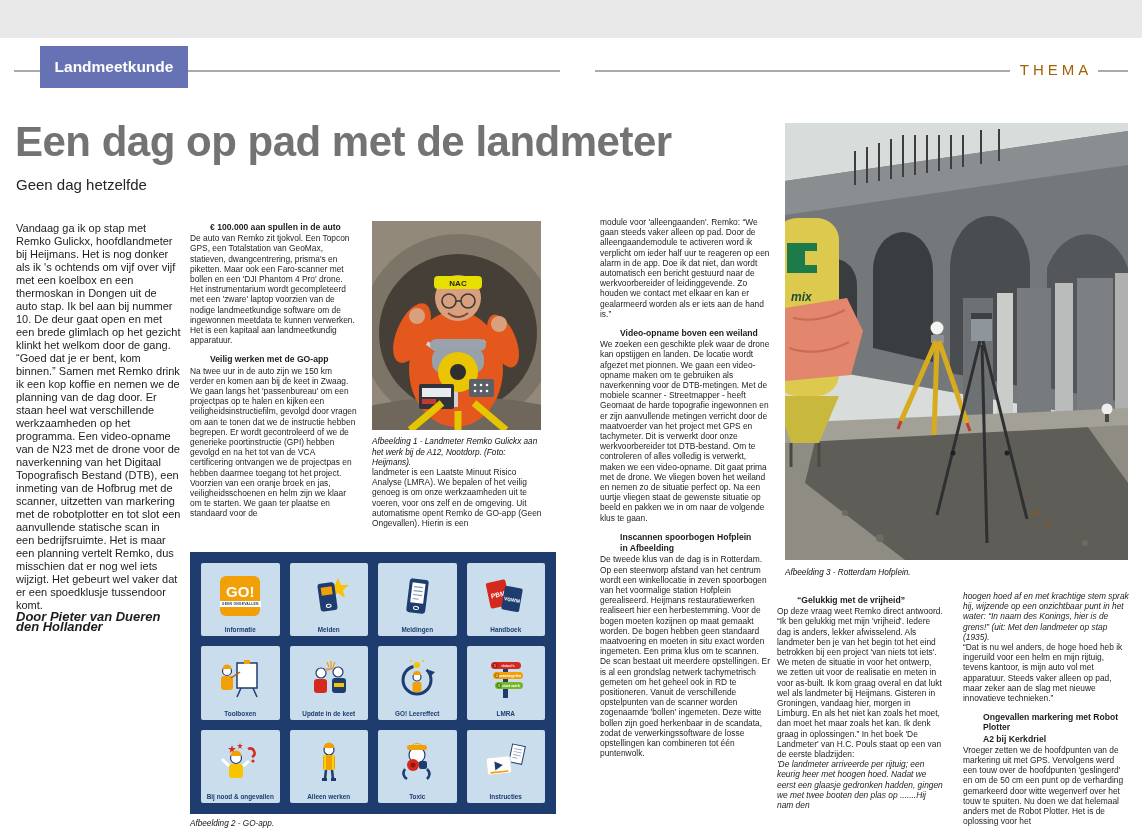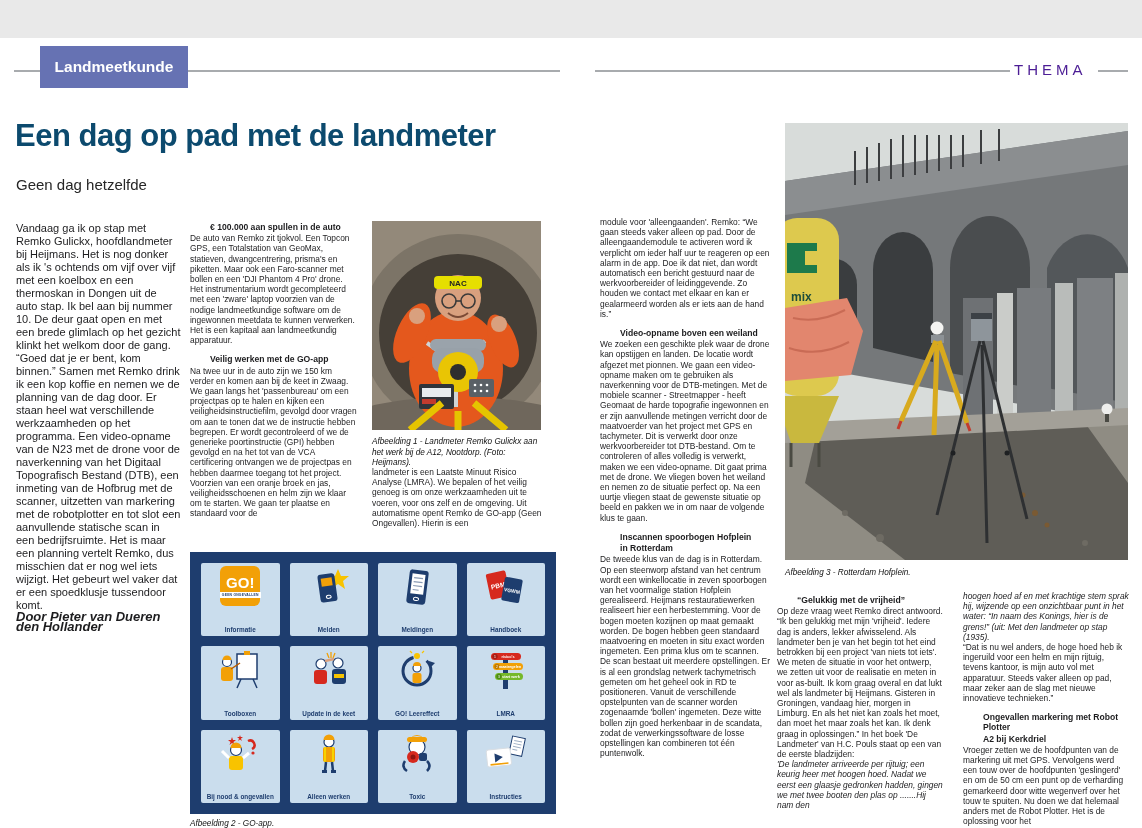--- a/index.html
+++ b/index.html
@@ -4,25 +4,25 @@
 <style>
   html,body{margin:0;padding:0;background:#e9e9e9;}
   .spread{position:relative;width:1142px;height:828px;background:#ffffff;overflow:hidden;
           font-family:"Liberation Sans",sans-serif;color:#1d1d1f;margin-top:38px;}
 
   
   .rule{position:absolute;height:2px;background:#a8abae;}
   .kicker-box{position:absolute;left:40px;top:8px;width:148px;height:42px;background:#6672b3;
               display:flex;align-items:center;justify-content:center;z-index:2;}
   .kicker-box span{color:#fff;font-weight:700;font-size:15.5px;}
-  .thema{position:absolute;left:1014px;top:23px;width:84px;text-align:left;
-         font-size:15px;letter-spacing:4px;color:#4c1d95;z-index:2;}
-
-  .title{position:absolute;left:15px;top:82px;width:760px;font-size:31px;font-weight:700;
-         color:#0c4a6e;letter-spacing:-0.5px;line-height:1.05;}
+  .thema{position:absolute;left:1014px;top:23px;width:84px;text-align:center;
+         font-size:15px;letter-spacing:4px;color:#a16207;z-index:2;}
+
+  .title{position:absolute;left:15px;top:82px;width:760px;font-size:42px;font-weight:700;
+         color:#737373;letter-spacing:-0.5px;line-height:1.05;}
   .subtitle{position:absolute;left:16px;top:138px;font-size:15px;color:#262626;}
 
   
   .col{position:absolute;font-size:8.4px;line-height:10.2px;text-align:left;}
   .col p{margin:0 0 0 0;}
   .col p + p{margin-top:0px;}
   .colhead{font-weight:700;font-size:8.6px;padding-left:20px;margin:9px 0 1px 0;}
   .colhead.first{margin-top:0;}
   .colhead.tight{margin:0 0 1px 0;padding-left:20px;}
   .intro{font-size:11px;line-height:13px;}
@@ -33,21 +33,21 @@
   
   .photo{position:absolute;overflow:hidden;}
   .photo svg{display:block;}
 
   
   .goapp{position:absolute;left:190px;top:514px;width:366px;height:262px;background:#1e3d6e;
          display:grid;grid-template-columns:repeat(4,1fr);grid-template-rows:repeat(3,1fr);
          gap:10px;padding:11px;box-sizing:border-box;}
   .tile{background:#cadded;border-radius:2px;display:flex;flex-direction:column;
         align-items:center;justify-content:flex-end;padding:3px 2px;overflow:hidden;}
-  .ticon{flex:1;display:flex;justify-content:center;width:100%;}
+  .ticon{flex:1;display:flex;align-items:center;justify-content:center;width:100%;}
   .tlabel{font-size:6.4px;font-weight:700;color:#1e3d6e;margin-top:1px;white-space:nowrap;}
   .go-logo{width:40px;height:40px;background:#f2a007;border-radius:6px;display:flex;
            flex-direction:column;align-items:center;justify-content:center;}
   .go-txt{color:#fff;font-weight:700;font-size:15px;line-height:1;}
   .go-sub{background:#fff;color:#1e3d6e;font-size:3.4px;font-weight:700;padding:1px 2px;
           margin-top:2px;letter-spacing:0.2px;white-space:nowrap;}
 
   
   .footer-group{position:absolute;display:flex;align-items:center;font-size:11.5px;color:#1d1d1f;}
   .footer-group .mag{font-weight:700;}
@@ -317,21 +317,21 @@
   <div class="footer-group" style="left:196px;top:803px;">
     <span class="mag">Geo-Info</span>
     <span class="vsep"></span>
     <span>2020-3</span>
   </div>
 
   <div class="rule" style="left:595px;top:32px;width:415px;"></div>
   <div class="thema">THEMA</div>
   <div class="rule" style="left:1098px;top:32px;width:30px;"></div>
 
-  <div class="photo" style="left:785px;top:85px;width:343px;height:544px;">
+  <div class="photo" style="left:785px;top:85px;width:343px;height:544px;font-style:italic;">
     <svg width="343" height="437" viewBox="0 0 343 437">
       <rect x="0" y="0" width="343" height="437" fill="#d8dcda"></rect>
       <rect x="295" y="165" width="48" height="80" fill="#9aa0a4"></rect>
       <rect x="310" y="175" width="8" height="10" fill="#c2c8cc"></rect>
       <rect x="325" y="178" width="8" height="10" fill="#c2c8cc"></rect>
 
       <polygon points="0,58 343,8 343,300 0,240" fill="#75787a"></polygon>
       <polygon points="0,58 343,8 343,42 0,92" fill="#8b8e90"></polygon>
 
       <path d="M70 62 v-34 M82 60 v-36 M94 58 v-38 M106 56 v-40 M118 54 v-42 M130 52 v-40 M142 50 v-38 M154 48 v-36 M166 46 v-34 M178 44 v-32 M196 41 v-34 M214 38 v-32" stroke="#3c3e40" stroke-width="2"></path>
@@ -383,21 +383,21 @@
       <rect x="320" y="291" width="4" height="8" fill="#4a4a44"></rect>
     </svg>
   </div>
   <div class="caption" style="left:785px;top:530px;width:200px;">Afbeelding 3 - Rotterdam Hofplein.</div>
 
   <div class="col" style="left:600px;top:179px;width:170px;">
     <p>module voor 'alleengaanden'. Remko: “We gaan steeds vaker alleen op pad. Door de alleengaandemodule te activeren word ik verplicht om ieder half uur te reageren op een alarm in de app. Doe ik dat niet, dan wordt automatisch een bericht gestuurd naar de werkvoorbereider of leidinggevende. Zo houden we contact met elkaar en kan er gealarmeerd worden als er iets aan de hand is.”</p>
     <div class="colhead">Video-opname boven een weiland</div>
     <p>We zoeken een geschikte plek waar de drone kan opstijgen en landen. De locatie wordt afgezet met pionnen. We gaan een video-opname maken om te gebruiken als naverkenning voor de DTB-metingen. Met de mobiele scanner - Streetmapper - heeft Geomaat de harde topografie ingewonnen en er zijn aanvullende metingen verricht door de maatvoerder van het project met GPS en tachymeter. Dit is verwerkt door onze werkvoorbereider tot DTB-bestand. Om te controleren of alles volledig is verwerkt, maken we een video-opname. Dit gaat prima met de drone. We vliegen boven het weiland en nemen zo de situatie perfect op. Na een uurtje vliegen staat de gewenste situatie op beeld en pakken we in om naar de volgende klus te gaan.</p>
     <div class="colhead">Inscannen spoorbogen Hofplein</div>
-    <div class="colhead tight">in Rotterdam</div>
+    <div class="colhead tight">in Afbeelding</div>
     <p>De tweede klus van de dag is in Rotterdam. Op een steenworp afstand van het centrum wordt een winkellocatie in zeven spoorbogen van het voormalige station Hofplein gerealiseerd. Heijmans restauratiewerken realiseert hier een herbestemming. Voor de bogen moeten kozijnen op maat gemaakt worden. De bogen hebben geen standaard maatvoering en moeten in situ exact worden ingemeten. Een prima klus om te scannen. De scan bestaat uit meerdere opstellingen. Er is al een grondslag netwerk tachymetrisch gemeten om het geheel ook in RD te positioneren. Vanuit de verschillende opstelpunten van de scanner worden zogenaamde 'bollen' ingemeten. Deze witte bollen zijn goed herkenbaar in de scandata, zodat de verwerkingssoftware de losse opstellingen kan combineren tot één puntenwolk.</p>
   </div>
 
   <div class="col" style="left:777px;top:557px;width:166px;">
     <div class="colhead first">“Gelukkig met de vrijheid”</div>
     <p>Op deze vraag weet Remko direct antwoord. “Ik ben gelukkig met mijn 'vrijheid'. Iedere dag is anders, lekker afwisselend. Als landmeter ben je van het begin tot het eind betrokken bij een project 'van niets tot iets'. We meten de situatie in voor het ontwerp, we zetten uit voor de realisatie en meten in voor as-built. Ik kom graag overal en dat lukt wel als landmeter bij Heijmans. Gisteren in Groningen, vandaag hier, morgen in Limburg. En als het niet kan zoals het moet, dan moet het maar zoals het kan. Ik denk graag in oplossingen.” In het boek 'De Landmeter' van H.C. Pouls staat op een van de eerste bladzijden:</p>
     <p class="quote-it">'De landmeter arriveerde per rijtuig; een keurig heer met hoogen hoed. Nadat we eerst een glaasje gedronken hadden, gingen we met twee booten den plas op .......Hij nam den</p>
   </div>
 
   <div class="col" style="left:963px;top:553px;width:166px;">

